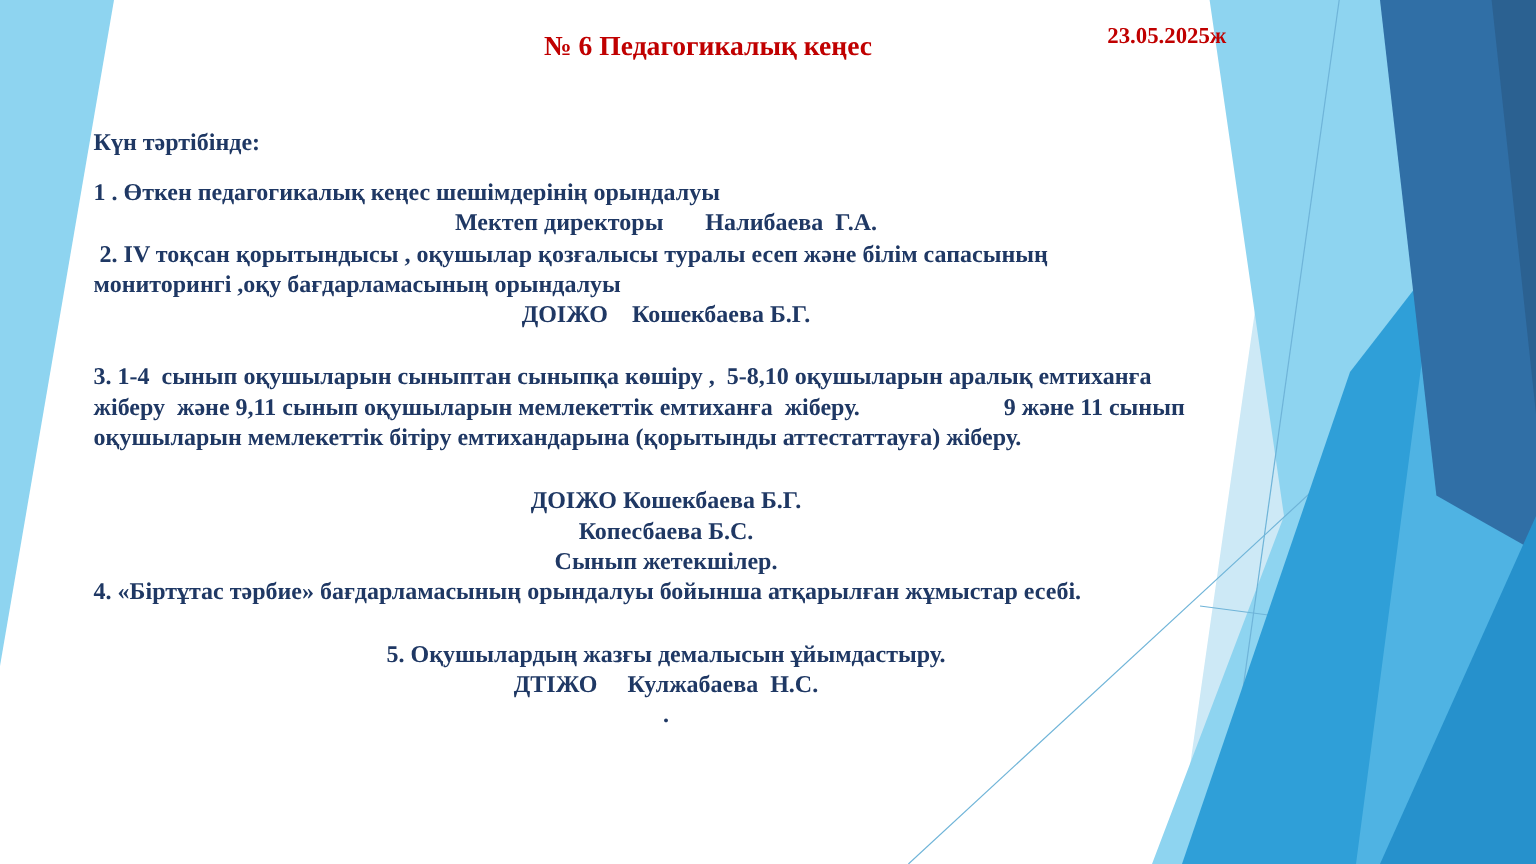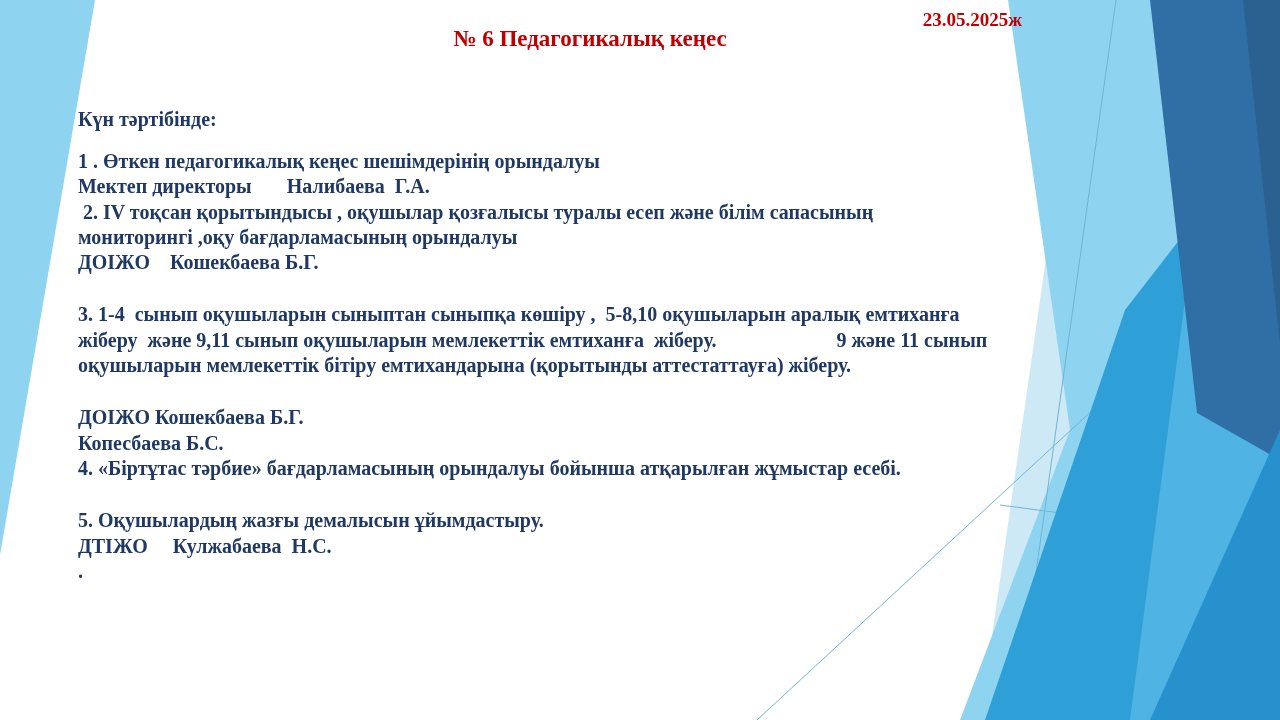--- a/index.html
+++ b/index.html
@@ -24,34 +24,34 @@
   .c-deep{fill:var(--deep_blue);}
   .c-steel{fill:var(--steel_blue);}
   .c-steeldark{fill:var(--steel_dark);}
   .hair{stroke:var(--hairline);stroke-width:1;fill:none;}
   .title{
     position:absolute;top:26px;left:100px;width:980px;
     text-align:center;font-weight:bold;font-size:23px;
     color:var(--title_red);white-space:pre;
   }
   .date{
-    position:absolute;top:9px;right:258px;
+    position:absolute;top:20px;right:258px;
     font-weight:bold;font-size:19px;color:var(--title_red);white-space:pre;
   }
   .agenda-heading{
     position:absolute;top:108px;left:78px;width:954px;
     text-align:left;font-weight:bold;font-size:20px;
     color:var(--text_navy);white-space:pre;
   }
   .agenda-body{
     position:absolute;top:149px;left:78px;width:954px;
     font-weight:bold;font-size:20px;color:var(--text_navy);
   }
   .line{white-space:pre;line-height:25.3px;min-height:25.3px;}
-  .line.right{text-align:left;}
+  .line.right{text-align:center;}
   .line.spacer{height:27px;line-height:27px;}
 </style>
 </head>
 <body>
 
 <div class="slide">
 
   <svg class="deco" viewBox="0 0 1280 720" aria-hidden="true">
 
     <polygon class="c-light" points="0,0 95,0 0,555"></polygon>
@@ -79,20 +79,21 @@
       <div class="line left"> 2. IV тоқсан қорытындысы , оқушылар қозғалысы туралы есеп және білім сапасының</div>
       <div class="line left">мониторингі ,оқу бағдарламасының орындалуы</div>
       <div class="line right">ДОІЖО    Кошекбаева Б.Г.</div>
       <div class="line spacer">&nbsp;</div>
       <div class="line left">3. 1-4  сынып оқушыларын сыныптан сыныпқа көшіру ,  5-8,10 оқушыларын аралық емтиханға</div>
       <div class="line left">жіберу  және 9,11 сынып оқушыларын мемлекеттік емтиханға  жіберу.                        9 және 11 сынып</div>
       <div class="line left">оқушыларын мемлекеттік бітіру емтихандарына (қорытынды аттестаттауға) жіберу.</div>
       <div class="line spacer">&nbsp;</div>
       <div class="line right">ДОІЖО Кошекбаева Б.Г.</div>
       <div class="line right">Копесбаева Б.С.</div>
+      <div class="line right">Сынып жетекшілер.</div>
       <div class="line left">4. «Біртұтас тәрбие» бағдарламасының орындалуы бойынша атқарылған жұмыстар есебі.</div>
       <div class="line spacer">&nbsp;</div>
       <div class="line right">5. Оқушылардың жазғы демалысын ұйымдастыру.</div>
       <div class="line right">ДТІЖО     Кулжабаева  Н.С.</div>
       <div class="line right">.</div>
     </div>
 
 </div>
 
 </body></html>

